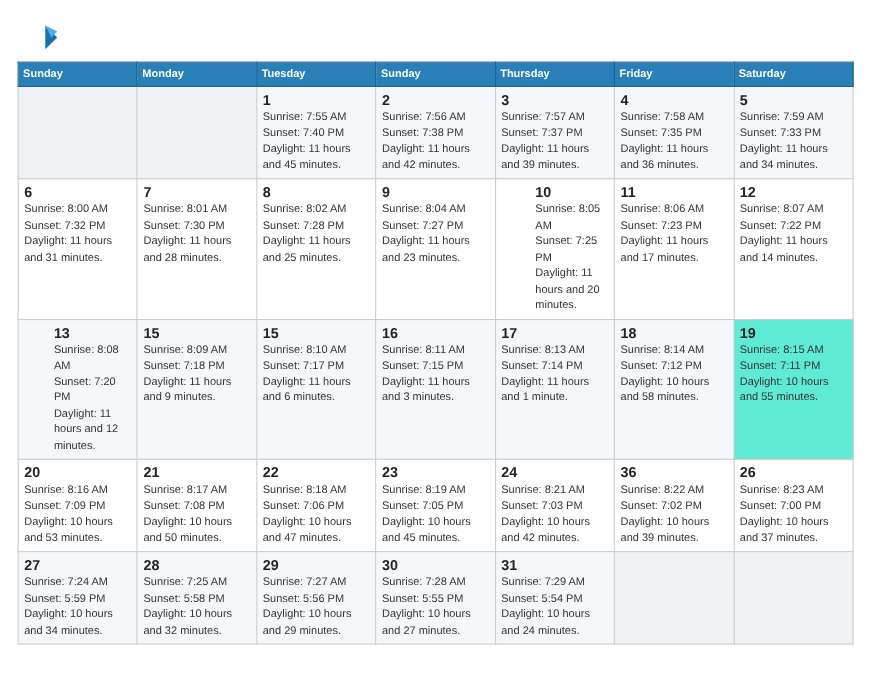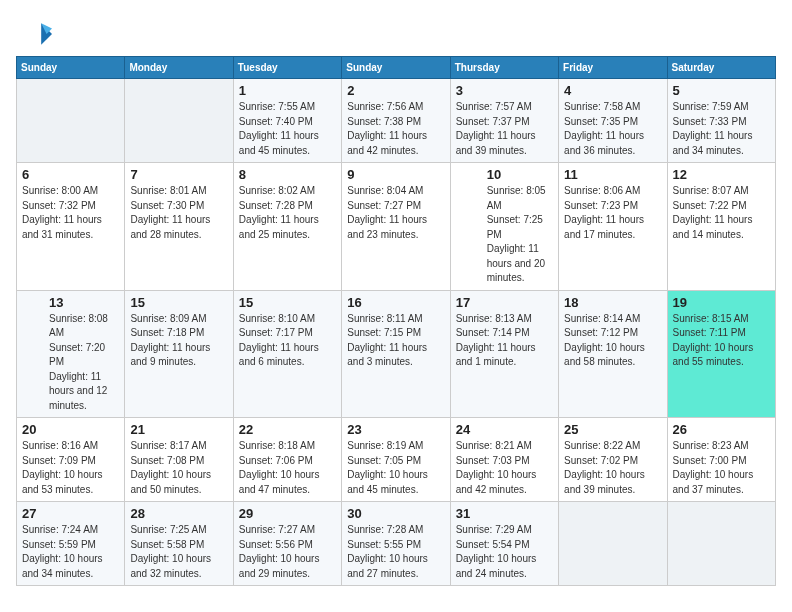--- a/index.html
+++ b/index.html
@@ -218,21 +218,21 @@
         </td>
         <td style="background: rgb(255, 255, 255);">
           <span class="day-num">23</span>
           <div class="day-info">Sunrise: 8:19 AM<br>Sunset: 7:05 PM<br>Daylight: 10 hours and 45 minutes.</div>
         </td>
         <td style="background: rgb(255, 255, 255);">
           <span class="day-num">24</span>
           <div class="day-info">Sunrise: 8:21 AM<br>Sunset: 7:03 PM<br>Daylight: 10 hours and 42 minutes.</div>
         </td>
         <td style="background: rgb(255, 255, 255);">
-          <span class="day-num">25</span>
+          <span class="day-num">36</span>
           <div class="day-info">Sunrise: 8:22 AM<br>Sunset: 7:02 PM<br>Daylight: 10 hours and 39 minutes.</div>
         </td>
         <td style="background: rgb(255, 255, 255);">
           <span class="day-num">26</span>
           <div class="day-info">Sunrise: 8:23 AM<br>Sunset: 7:00 PM<br>Daylight: 10 hours and 37 minutes.</div>
         </td>
       </tr>
       <tr>
         <td style="background: rgb(245, 248, 251);">
           <span class="day-num">27</span>

